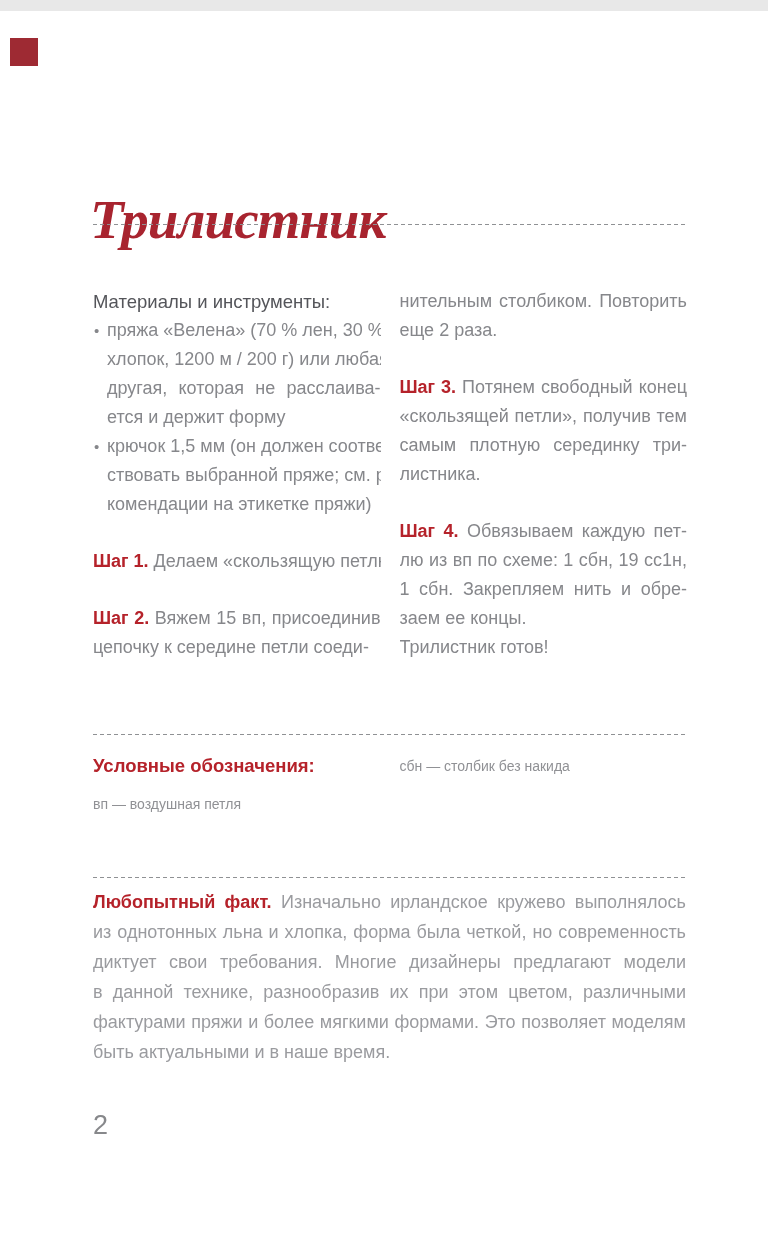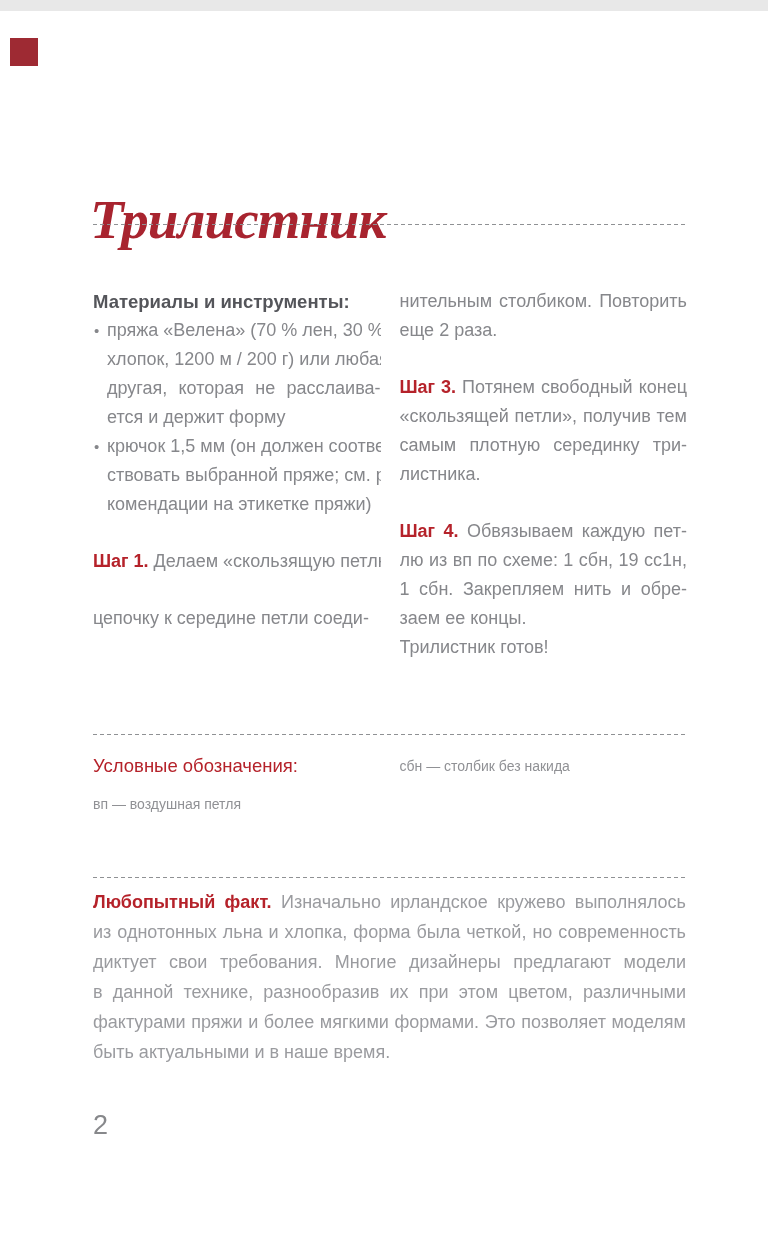--- a/index.html
+++ b/index.html
@@ -40,41 +40,41 @@
   .col{width:294px;overflow:hidden;}
 
   .body-txt, .ln{
     font-size:18px;line-height:29px;color:#86878b;
   }
   .ln{white-space:nowrap;overflow:hidden;}
   .just .ln:not(:last-child){text-align:justify;text-align-last:justify;}
 
   .m-head{
     font-size:18.5px;line-height:29px;
-    font-weight:bold;color:#54555a;
+    font-weight:normal;color:#54555a;
   }
   .lead{
     font-weight:bold;color:#b5222a;
   }
   .b-item{
     position:relative;padding-left:14px;
   }
   .b-dot{
     position:absolute;left:1px;top:0;
     font-size:15px;line-height:29px;color:#86878b;
   }
   .block{margin-top:28px;}
 
   .legend{
     position:absolute;left:93px;top:736px;width:594px;
     display:flex;gap:19px;
   }
   .lg-head{
     font-size:18.5px;line-height:38px;
-    font-weight:normal;color:#b5222a;
+    font-weight:bold;color:#b5222a;
     white-space:nowrap;
   }
   .lg-line{
     font-size:14px;line-height:38px;color:#909195;
     white-space:nowrap;
   }
   .legend .col{width:294px;overflow:visible;}
 
   .fact{
     position:absolute;left:93px;top:876px;width:593px;
@@ -120,20 +120,21 @@
               <div class="ln">ствовать выбранной пряже; см. ре-</div>
               <div class="ln">комендации на этикетке пряжи)</div>
             </div>
         </div>
       </div>
 
       <div class="block just">
           <div class="ln"><span class="lead">Шаг 1.&nbsp;</span>Делаем «скользящую петлю».</div>
         </div>
       <div class="block just">
+          <div class="ln"><span class="lead">Шаг 2.&nbsp;</span>Вяжем 15 вп, присоединив</div>
           <div class="ln">цепочку к середине петли соеди-</div>
         </div>
     </div>
 
     <div class="col body-txt">
       <div class="just">
           <div class="ln">нительным столбиком. Повторить</div>
           <div class="ln">еще 2 раза.</div>
         </div>
       <div class="block just">

